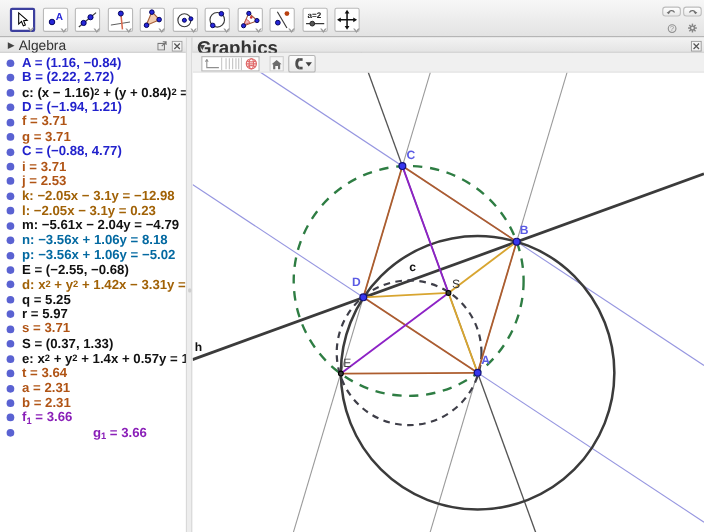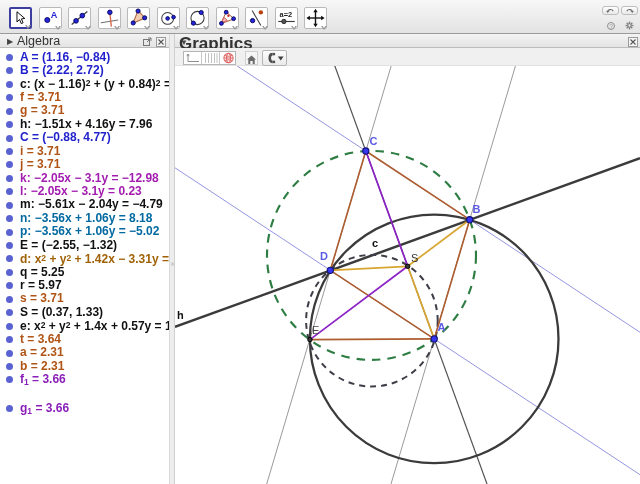--- a/index.html
+++ b/index.html
@@ -33,21 +33,21 @@
 #alg ul { list-style:none; padding:2.6px 0 0 0; }
 #alg li { height:13.45px; line-height:13.45px; white-space:nowrap; font-size:12px;
   font-weight:bold; padding-left:20px; position:relative; }
 #alg li:before { content:""; position:absolute; left:6px; top:3.3px; width:7px; height:7px;
   border-radius:50%; background:#5a62d2; }
 #alg sup { font-size:8.5px; vertical-align:2px; }
 #alg sub { font-size:8.5px; vertical-align:-2px; }
 .cblue { color:#2222cc; }
 .csienna { color:#b05415; }
 .cblack { color:#111; }
-.cindigo { color:#a21caf; }
+.cindigo { color:#a16207; }
 .cgray { color:#0369a1; }
 .cgreen { color:#a16207; }
 .cpurple { color:#8a1fb8; }
 
 
 #split { position:absolute; left:169px; top:34px; width:6px; height:450px;
   background:#ededed; border-left:1px solid #d9d9d9; border-right:1px solid #cfcfcf; }
 
 
 #gfx { position:absolute; left:175px; top:48px; width:465px; height:436px; background:#fff; overflow:hidden; }
@@ -200,43 +200,43 @@
         <rect x="0.5" y="0.5" width="9" height="9" fill="#f5f5f5" stroke="#999"></rect>
         <path d="M2.5,2.5 L7.5,7.5 M7.5,2.5 L2.5,7.5" stroke="#555" stroke-width="1.1"></path>
       </svg>
 </div>
 
 <div id="alg">
 <ul>
 <li class="cblue">A = (1.16, −0.84)</li>
 <li class="cblue">B = (2.22, 2.72)</li>
 <li class="cblack">c: (x − 1.16)<sup>2</sup> + (y + 0.84)<sup>2</sup> =</li>
+<li class="cblue">D = (−1.94, 1.21)</li>
 <li class="csienna">f = 3.71</li>
 <li class="csienna">g = 3.71</li>
-<li class="cblack">h: −1.51x + 4.16y = 7.96</li>
 <li class="cblue">C = (−0.88, 4.77)</li>
 <li class="csienna">i = 3.71</li>
-<li class="csienna">j = 3.71</li>
+<li class="csienna">j = 2.53</li>
 <li class="cindigo">k: −2.05x − 3.1y = −12.98</li>
 <li class="cindigo">l: −2.05x − 3.1y = 0.23</li>
 <li class="cblack">m: −5.61x − 2.04y = −4.79</li>
 <li class="cgray">n: −3.56x + 1.06y = 8.18</li>
 <li class="cgray">p: −3.56x + 1.06y = −5.02</li>
-<li class="cblack">E = (−2.55, −1.32)</li>
+<li class="cblack">E = (−2.55, −0.68)</li>
 <li class="cgreen">d: x<sup>2</sup> + y<sup>2</sup> + 1.42x − 3.31y =</li>
 <li class="cblack">q = 5.25</li>
 <li class="cblack">r = 5.97</li>
 <li class="csienna">s = 3.71</li>
 <li class="cblack">S = (0.37, 1.33)</li>
 <li class="cblack">e: x<sup>2</sup> + y<sup>2</sup> + 1.4x + 0.57y = 1</li>
 <li class="csienna">t = 3.64</li>
 <li class="csienna">a = 2.31</li>
 <li class="csienna">b = 2.31</li>
 <li class="cpurple">f<sub>1</sub> = 3.66</li>
-<li class="cpurple" style="margin-top:15px;">g<sub>1</sub> = 3.66</li>
+<li class="cpurple" style="margin-top:0;text-align:center;">g<sub>1</sub> = 3.66</li>
 </ul>
 </div>
 <div id="split">
       <div style="position:absolute; left:0.5px; top:228px; width:3.5px; height:3.5px; border-radius:50%; background:#cfcfcf;"></div>
     </div>
 
 <div id="gfx">
 <svg width="465" height="436" viewBox="0 0 465 436">
 <g transform="translate(-175,-48)">
 

